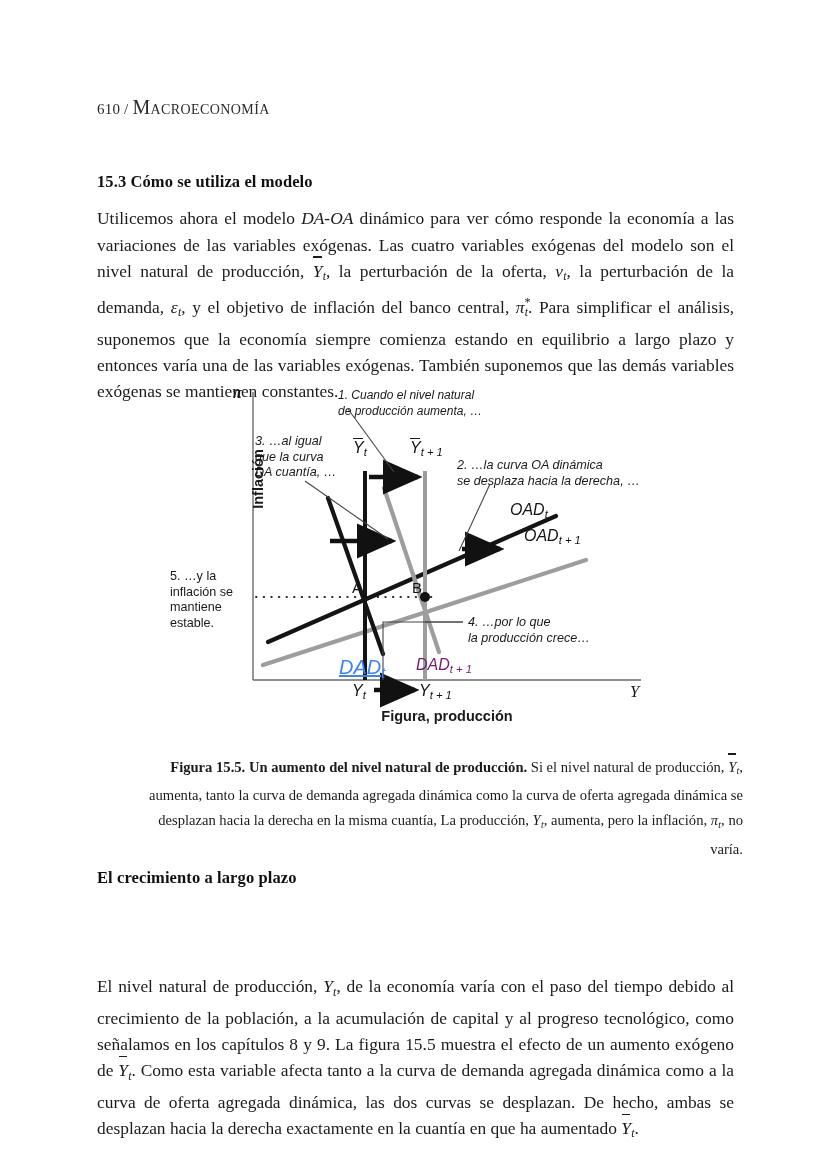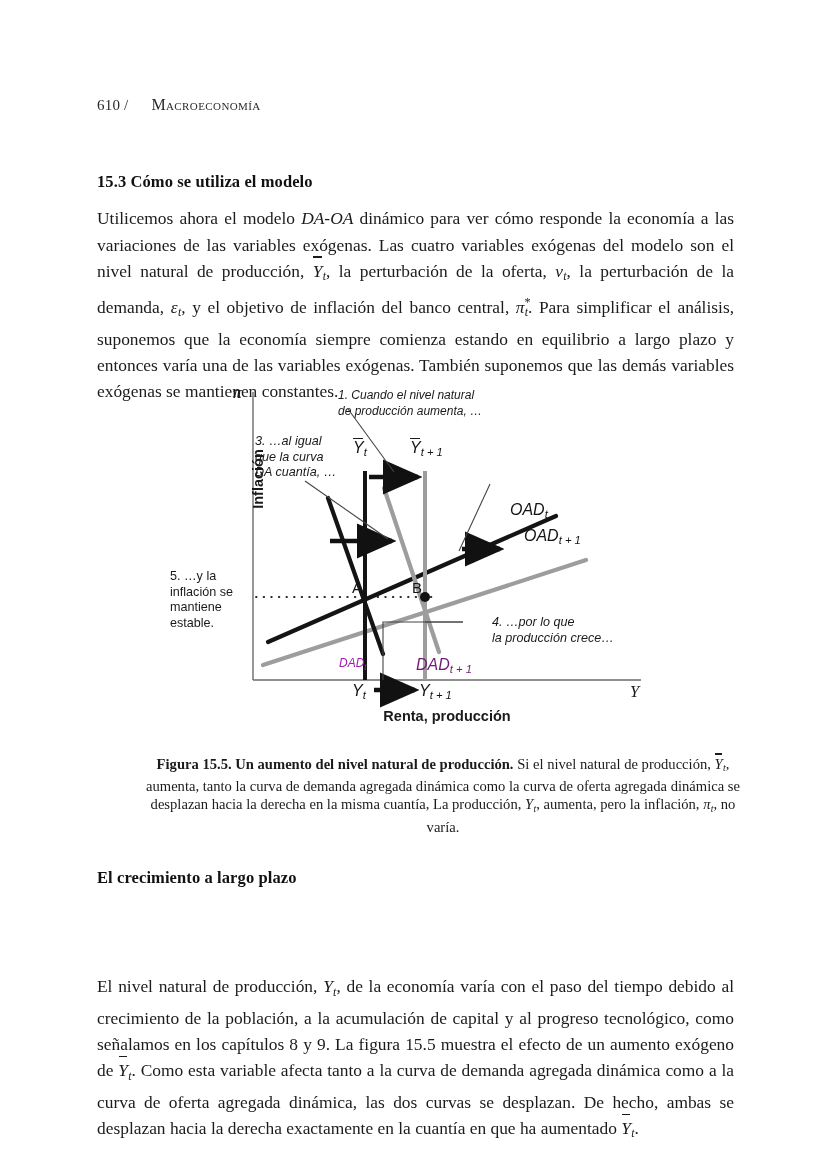--- a/index.html
+++ b/index.html
@@ -4,21 +4,21 @@
 <style>
   html,body{margin:0;padding:0;background:#ffffff;}
   body{width:828px;height:1168px;position:relative;
        font-family:"Liberation Serif",serif;color:#1a1a1a;}
 
   .page{position:absolute;inset:0;background:#fff;}
 
   
   .runhead{position:absolute;left:97px;top:96px;font-size:15px;
            letter-spacing:.2px;color:#2a2a2a;}
-  .runhead .sc{font-variant:small-caps;font-size:16px;letter-spacing:.4px;margin-left:19px;}
+  .runhead .sc{font-variant:small-caps;font-size:20px;letter-spacing:.4px;}
 
   
   .h-section{position:absolute;left:97px;font-weight:bold;font-size:16.5px;
              letter-spacing:.1px;color:#111;}
   #sec-153{top:142px;margin-top:30px;}
   #sec-crec{top:868px;}
 
   
   .para{position:absolute;left:97px;width:637px;font-size:17.4px;
         line-height:26.2px;text-align:justify;color:#1b1b1b;
@@ -34,22 +34,22 @@
   .ovl{position:relative;display:inline-block;font-style:italic;}
   .ovl::before{content:"";position:absolute;left:3%;right:6%;top:-0.08em;
                height:1.1px;background:#1b1b1b;}
 
   
   #figure{position:absolute;left:0;top:376px;width:828px;height:350px;}
   #figsvg{position:absolute;left:0;top:0;}
 
   
   .caption{position:absolute;left:143px;top:740px;width:600px;
-           font-size:14.6px;line-height:18px;color:#1b1b1b;
-           text-align:center;}
+           font-size:14.6px;line-height:25px;color:#1b1b1b;
+           text-align:right;}
   .caption b{font-weight:bold;}
 </style>
 </head>
 <body>
 
 <div class="page">
 
   <div class="runhead">
     <span>610</span>
     <span>/</span>
@@ -110,58 +110,63 @@
     <div style="position:absolute;left:233px;top:8px;font-style:italic;font-weight:bold;font-size:16px;">π</div>
 
     <div style="position:absolute;left:198px;top:95px;width:120px;
                 transform:rotate(-90deg);transform-origin:50% 50%;
                 text-align:center;font-family:'Liberation Sans',sans-serif;
                 font-weight:bold;font-size:14.5px;">Inflación</div>
 
     <div style="position:absolute;left:630px;top:306px;font-style:italic;font-size:16.5px;">Y</div>
 
     <div style="position:absolute;left:253px;top:332px;width:388px;text-align:center;
-                font-family:'Liberation Sans',sans-serif;font-weight:bold;font-size:14.5px;">Renta, producción</div>
+                font-family:'Liberation Sans',sans-serif;font-weight:bold;font-size:14.5px;">Figura, producción</div>
 
     <div style="position:absolute;left:302px;top:12px;font-family:'Liberation Sans',sans-serif;
                 font-style:italic;font-size:12px;line-height:15.5px;color:#1a1a1a;margin-left:36px;">
       <div>1. Cuando el nivel natural</div>
       <div>de producción aumenta, …</div>
     </div>
 
+    <div style="position:absolute;left:457px;top:82px;font-family:'Liberation Sans',sans-serif;
+                font-style:italic;font-size:12.6px;line-height:15.5px;color:#1a1a1a;">
+      <div>2. …la curva OA dinámica</div>
+      <div>se desplaza hacia la derecha, …</div>
+    </div>
 
     <div style="position:absolute;left:255px;top:58px;font-family:'Liberation Sans',sans-serif;
                 font-style:italic;font-size:12.6px;line-height:15.5px;color:#1a1a1a;">
       <div>3. …al igual</div>
       <div>que la curva</div>
       <div>DA cuantía, …</div>
     </div>
 
-    <div style="position:absolute;left:492px;top:239px;font-family:'Liberation Sans',sans-serif;
+    <div style="position:absolute;left:468px;top:239px;font-family:'Liberation Sans',sans-serif;
                 font-style:italic;font-size:12.6px;line-height:15.5px;color:#1a1a1a;">
       <div>4. …por lo que</div>
       <div>la producción crece…</div>
     </div>
 
     <div style="position:absolute;left:170px;top:193px;font-family:'Liberation Sans',sans-serif;
                 font-size:12.6px;line-height:15.5px;color:#1a1a1a;">
       <div>5. …y la</div>
       <div>inflación se</div>
       <div>mantiene</div>
       <div>estable.</div>
     </div>
 
     <div style="position:absolute;left:510px;top:125px;font-family:'Liberation Sans',sans-serif;
                 font-style:italic;font-size:16px;color:#141414;"><span>OAD</span><sub style="font-size:.7em;vertical-align:-.3em">t</sub></div>
 
     <div style="position:absolute;left:524px;top:151px;font-family:'Liberation Sans',sans-serif;
                 font-style:italic;font-size:16px;color:#141414;"><span>OAD</span><sub style="font-size:.7em;vertical-align:-.3em">t + 1</sub></div>
 
     <div style="position:absolute;left:339px;top:280px;font-family:'Liberation Sans',sans-serif;
-                font-style:italic;font-size:12px;color:#a21caf;"><span>DAD</span><sub style="font-size:.7em;vertical-align:-.3em">t</sub></div>
+                font-style:italic;font-size:20px;color:#3b82f6;text-decoration:underline;"><span>DAD</span><sub style="font-size:.7em;vertical-align:-.3em">t</sub></div>
 
     <div style="position:absolute;left:416px;top:280px;font-family:'Liberation Sans',sans-serif;
                 font-style:italic;font-size:16px;color:#701a75;"><span>DAD</span><sub style="font-size:.7em;vertical-align:-.3em">t + 1</sub></div>
 
     <div style="position:absolute;left:353px;top:63px;font-family:'Liberation Sans',sans-serif;
                 font-size:16px;color:#141414;"><span class="ovl"><span>Y</span></span><sub style="font-size:.7em;vertical-align:-.3em;font-style:italic">t</sub></div>
 
     <div style="position:absolute;left:410px;top:63px;font-family:'Liberation Sans',sans-serif;
                 font-size:16px;color:#141414;"><span class="ovl"><span>Y</span></span><sub style="font-size:.7em;vertical-align:-.3em;font-style:italic">t + 1</sub></div>
 

